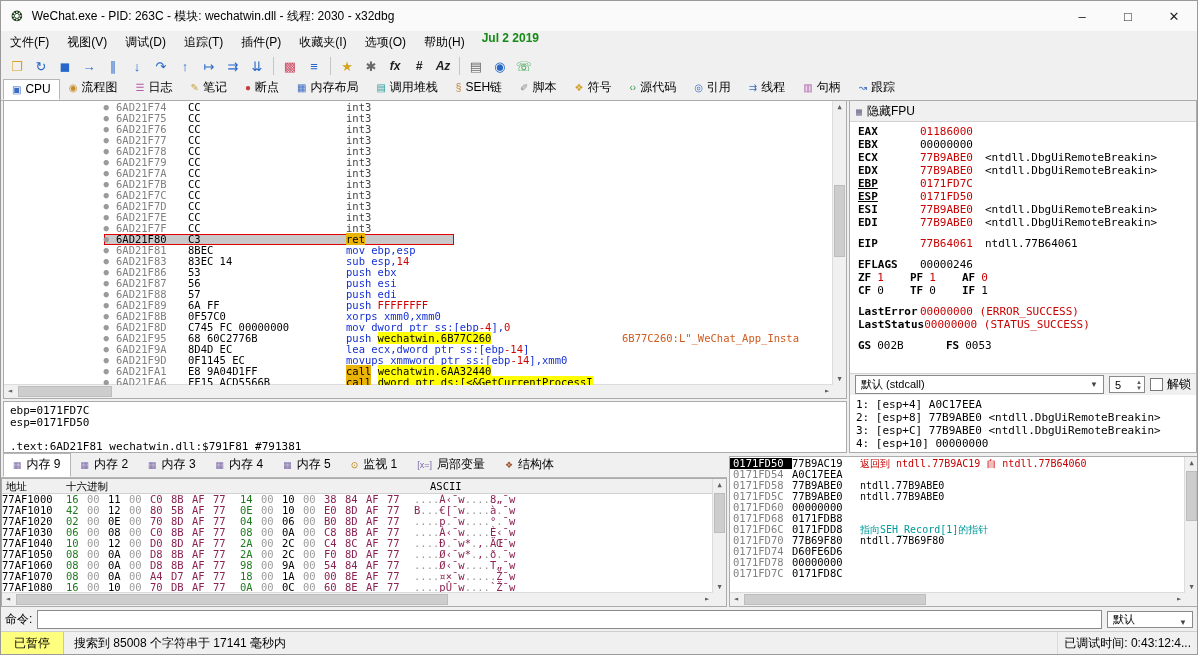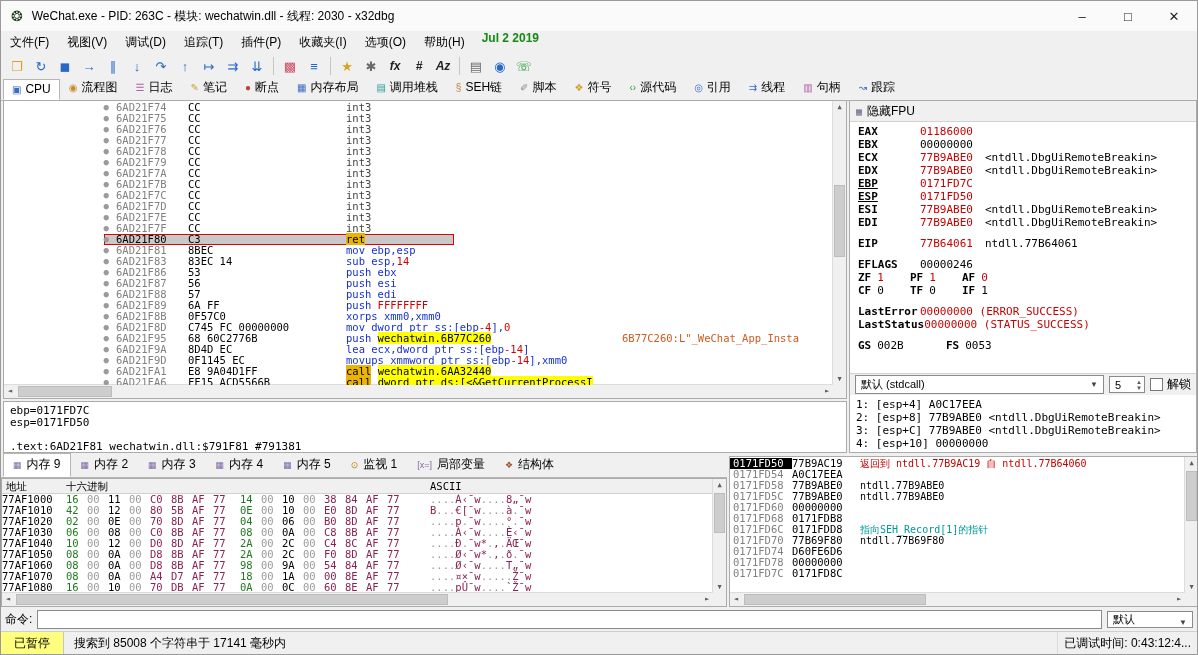--- a/index.html
+++ b/index.html
@@ -101,21 +101,21 @@
   .dh-hex{width:364px}
   .mrows{position:absolute;top:15px;left:0;right:14px;bottom:13px;overflow:hidden}
   .mrow{display:flex;height:11px;line-height:11px;font-size:10.5px;white-space:pre}
   .maddr{width:64px;padding-left:0;box-sizing:border-box;color:#000}
   .mbyte{width:21px}
   .mbyte.g8{margin-left:6px}
   .by-zero{color:#9a9a9a}
   .by-ptr{color:#8b2252}
   .by-lead{color:#1f7a1f}
   .by-plain{color:#000}
-  .mascii{margin-left:22px}
+  .mascii{margin-left:6px}
   .ac-dot{color:#9a9a9a}
   .ac-ch{color:#8b2252}
 
   
   .stackpane{position:absolute;left:728px;top:455px;width:470px;height:151px;background:#fff;border:1px solid #ababab;box-sizing:border-box;overflow:hidden}
   .srows{position:absolute;top:1px;left:0;right:14px;bottom:13px;overflow:hidden}
   .srow{display:flex;height:11px;line-height:11px;font-size:10.5px;white-space:pre}
   .saddr{width:62px;padding-left:3px;box-sizing:border-box;color:#808080}
   .saddr.sel{background:#000;color:#fff}
   .sval{width:68px;color:#000}

